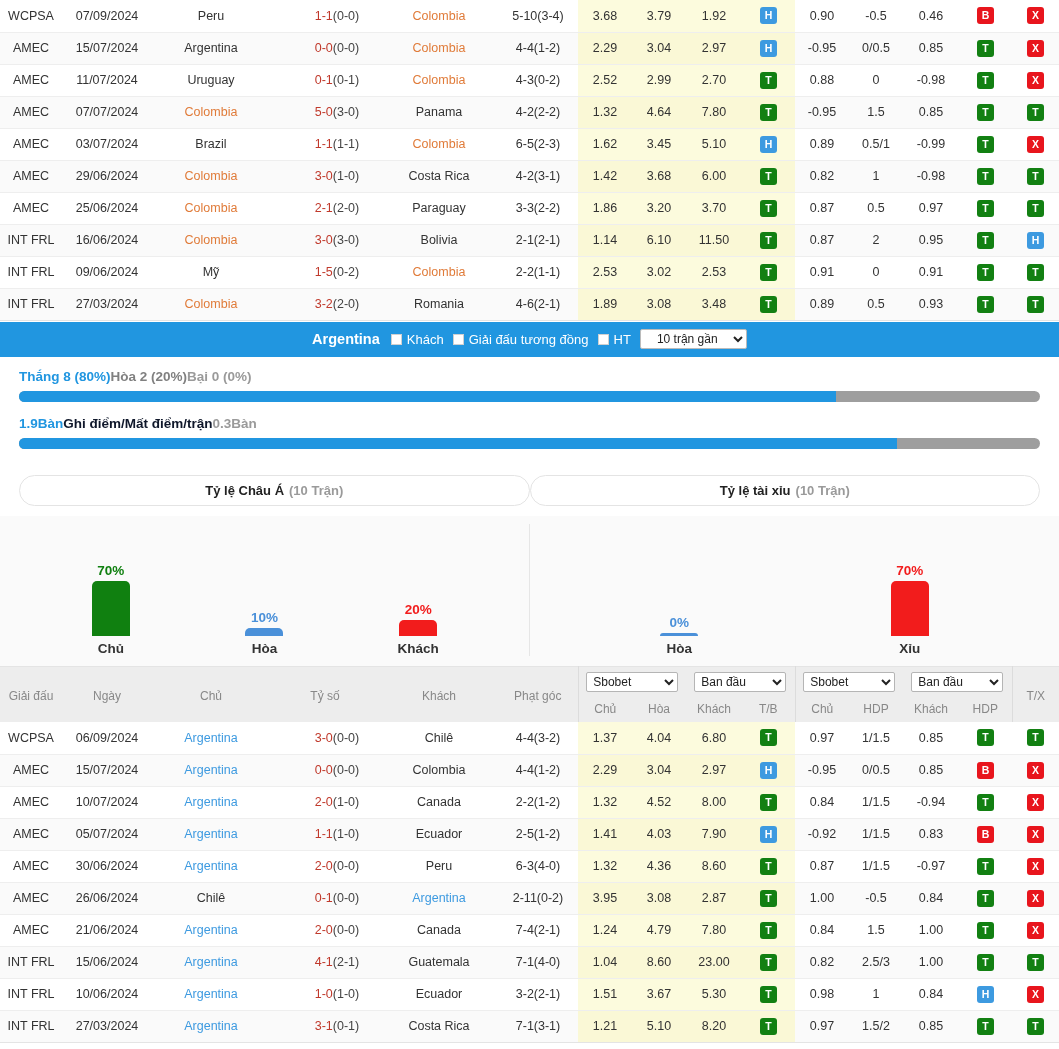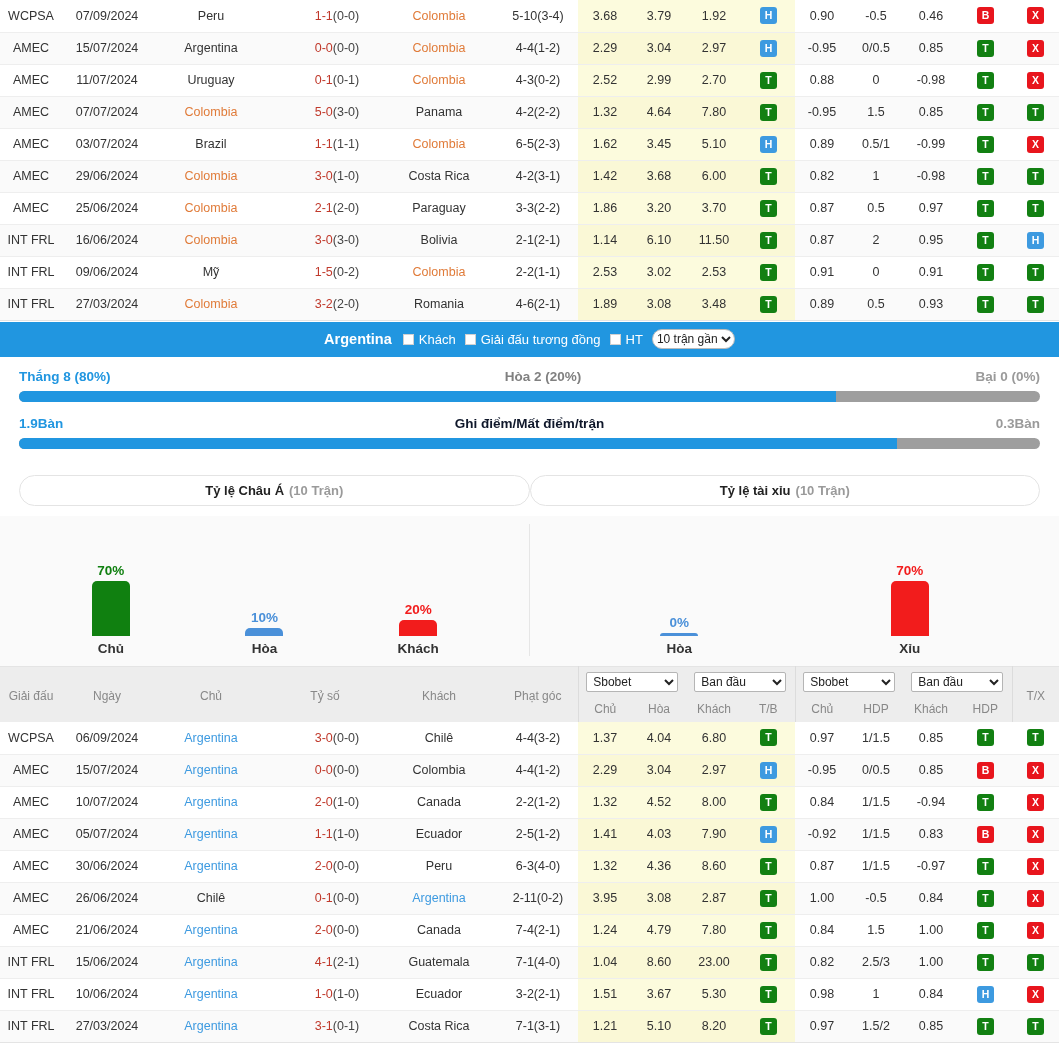--- a/index.html
+++ b/index.html
@@ -89,32 +89,32 @@
   }
   .team-bar .cbx {
     width: 11px; height: 11px;
     background: #fff;
     border: 1px solid #d0d0d0;
     display: inline-block;
   }
   .team-bar select {
     font-family: "Liberation Sans", sans-serif;
     font-size: 12px;
-    padding: 1px 0;
+    padding: 1px 12px;
     border: 1px solid #bbb;
     background: #fff;
     color: #222;
-    border-radius: 10px;
+    border-radius: 2px;
   }
 
   
   .stats-wrap { padding: 12px 19px 6px 19px; background: #fff; }
   .stat-block { margin-bottom: 14px; }
   .stat-labels {
-    display: flex; justify-content: space-between;
+    display: flex; 
     font-size: 13.5px; font-weight: bold;
     margin-bottom: 7px;
   }
   .stat-labels .left { color: #2196e0; }
   .stat-labels .mid  { color: #808080; }
   .stat-labels .right{ color: #9a9a9a; }
   .bar-track {
     height: 11px; border-radius: 6px;
     background: #9e9e9e; overflow: hidden;
     display: flex;

